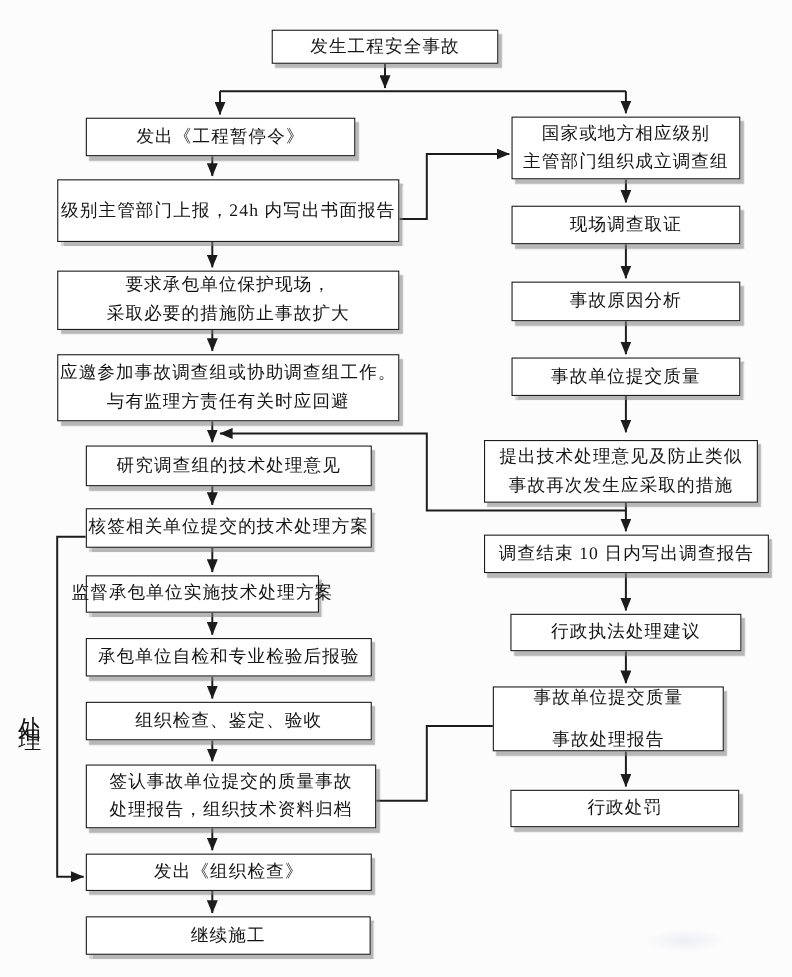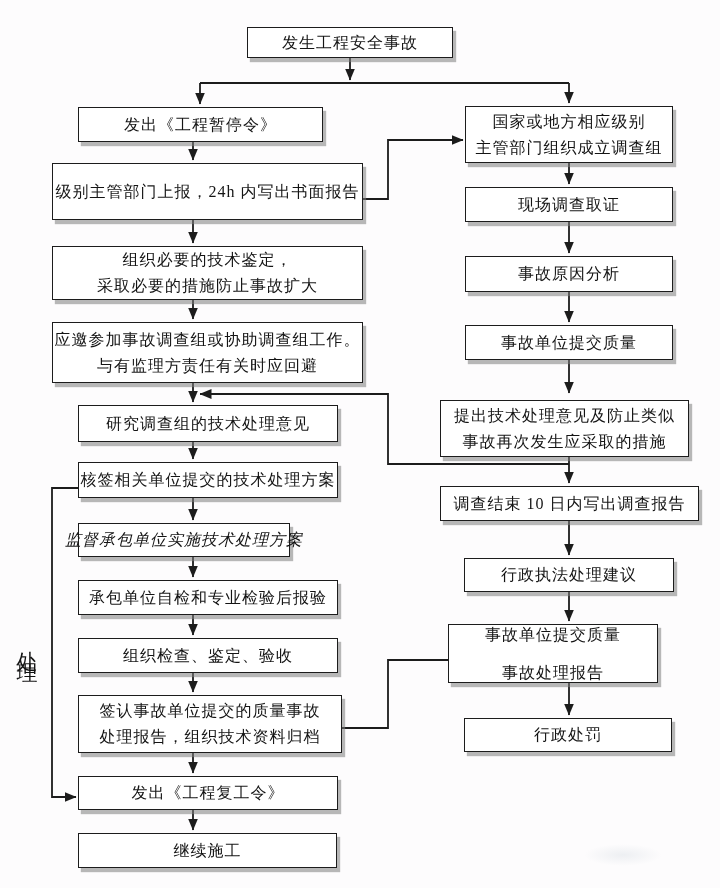--- a/index.html
+++ b/index.html
@@ -89,48 +89,48 @@
       <div class="node" style="left: 247px; top: 27px; width: 206px; height: 31px;">
         <div class="line">发生工程安全事故</div>
       </div>
       <div class="node" style="left: 78px; top: 107px; width: 245px; height: 35px;">
         <div class="line">发出《工程暂停令》</div>
       </div>
       <div class="node" style="left: 52px; top: 163px; width: 311px; height: 57px;">
         <div class="line">级别主管部门上报，24h 内写出书面报告</div>
       </div>
       <div class="node" style="left: 52px; top: 246px; width: 311px; height: 54px;">
-        <div class="line">组织必要的技术鉴定，</div>
+        <div class="line">要求承包单位保护现场，</div>
         <div class="line">采取必要的措施防止事故扩大</div>
       </div>
       <div class="node" style="left: 52px; top: 322px; width: 311px; height: 61px;">
         <div class="line">应邀参加事故调查组或协助调查组工作。</div>
         <div class="line">与有监理方责任有关时应回避</div>
       </div>
       <div class="node" style="left: 78px; top: 405px; width: 260px; height: 37px;">
         <div class="line">研究调查组的技术处理意见</div>
       </div>
       <div class="node" style="left: 78px; top: 462px; width: 260px; height: 36px;">
         <div class="line">核签相关单位提交的技术处理方案</div>
       </div>
-      <div class="node" style="left: 78px; top: 523px; width: 212px; height: 34px; font-style: italic;">
+      <div class="node" style="left: 78px; top: 523px; width: 212px; height: 34px;">
         <div class="line">监督承包单位实施技术处理方案</div>
       </div>
       <div class="node" style="left: 78px; top: 580px; width: 260px; height: 35px;">
         <div class="line">承包单位自检和专业检验后报验</div>
       </div>
       <div class="node" style="left: 78px; top: 638px; width: 260px; height: 35px;">
         <div class="line">组织检查、鉴定、验收</div>
       </div>
       <div class="node" style="left: 78px; top: 695px; width: 264px; height: 58px;">
         <div class="line">签认事故单位提交的质量事故</div>
         <div class="line">处理报告，组织技术资料归档</div>
       </div>
       <div class="node" style="left: 78px; top: 776px; width: 260px; height: 34px;">
-        <div class="line">发出《工程复工令》</div>
+        <div class="line">发出《组织检查》</div>
       </div>
       <div class="node" style="left: 78px; top: 833px; width: 259px; height: 35px;">
         <div class="line">继续施工</div>
       </div>
       <div class="node" style="left: 465px; top: 106px; width: 208px; height: 57px;">
         <div class="line">国家或地方相应级别</div>
         <div class="line">主管部门组织成立调查组</div>
       </div>
       <div class="node" style="left: 465px; top: 187px; width: 208px; height: 35px;">
         <div class="line">现场调查取证</div>

